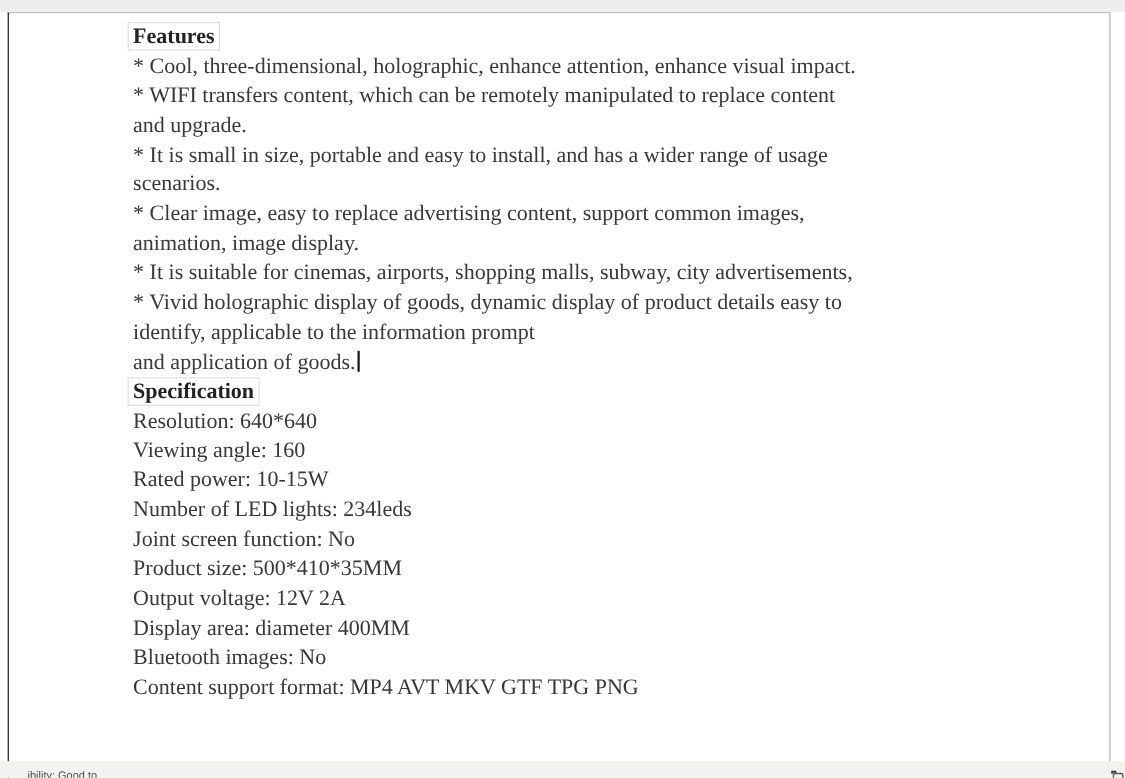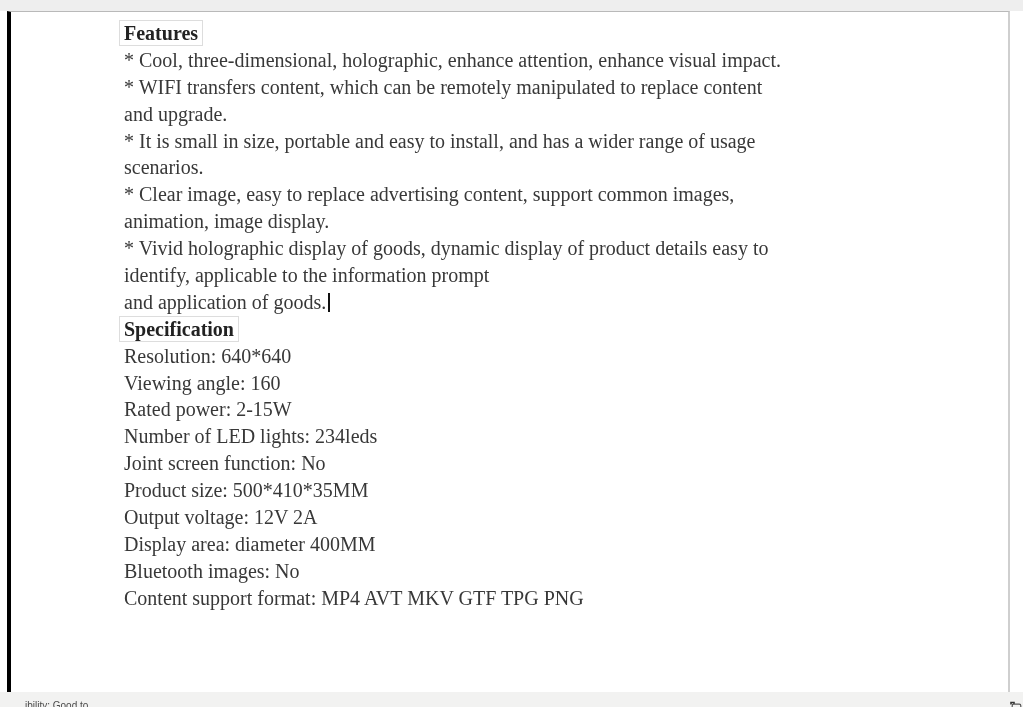--- a/index.html
+++ b/index.html
@@ -15,21 +15,21 @@
     position: absolute; left: 0; top: 0;
     width: 1023px; height: 11px;
     background: #eeeeee;
   }
 
   .page {
     position: absolute; left: 7px; top: 11px;
     width: 1003px; height: 696px;
     box-sizing: border-box;
     background: #ffffff;
-    border-left: 4px solid #000000;
+    border-left: 1px solid #000000;
     border-top: 1px solid #b9b9b9;
     border-right: 2px solid #cfcfcf;
   }
 
   .text-col {
     position: absolute; left: 113px; top: 8px;
     width: 810px;
     font-size: 20px;
     line-height: 26.9px;
     color: #383838;
@@ -82,30 +82,31 @@
 
       <div class="line"><span class="hbox">Features</span></div>
 
       <div class="line">* Cool, three-dimensional, holographic, enhance attention, enhance visual impact.</div>
       <div class="line">* WIFI transfers content, which can be remotely manipulated to replace content</div>
       <div class="line">and upgrade.</div>
       <div class="line">* It is small in size, portable and easy to install, and has a wider range of usage</div>
       <div class="line">scenarios.</div>
       <div class="line">* Clear image, easy to replace advertising content, support common images,</div>
       <div class="line">animation, image display.</div>
+      <div class="line">* It is suitable for cinemas, airports, shopping malls, subway, city advertisements,</div>
       <div class="line">* Vivid holographic display of goods, dynamic display of product details easy to</div>
       <div class="line">identify, applicable to the information prompt</div>
 
       <div class="line"><span>and application of goods.</span><span class="caret"></span></div>
 
       <div class="line"><span class="hbox">Specification</span></div>
 
       <div class="line">Resolution: 640*640</div>
       <div class="line">Viewing angle: 160</div>
-      <div class="line">Rated power: 2-15W</div>
+      <div class="line">Rated power: 10-15W</div>
       <div class="line">Number of LED lights: 234leds</div>
       <div class="line">Joint screen function: No</div>
       <div class="line">Product size: 500*410*35MM</div>
       <div class="line">Output voltage: 12V 2A</div>
       <div class="line">Display area: diameter 400MM</div>
       <div class="line">Bluetooth images: No</div>
       <div class="line">Content support format: MP4 AVT MKV GTF TPG PNG</div>
 
     </div>
   </div>

